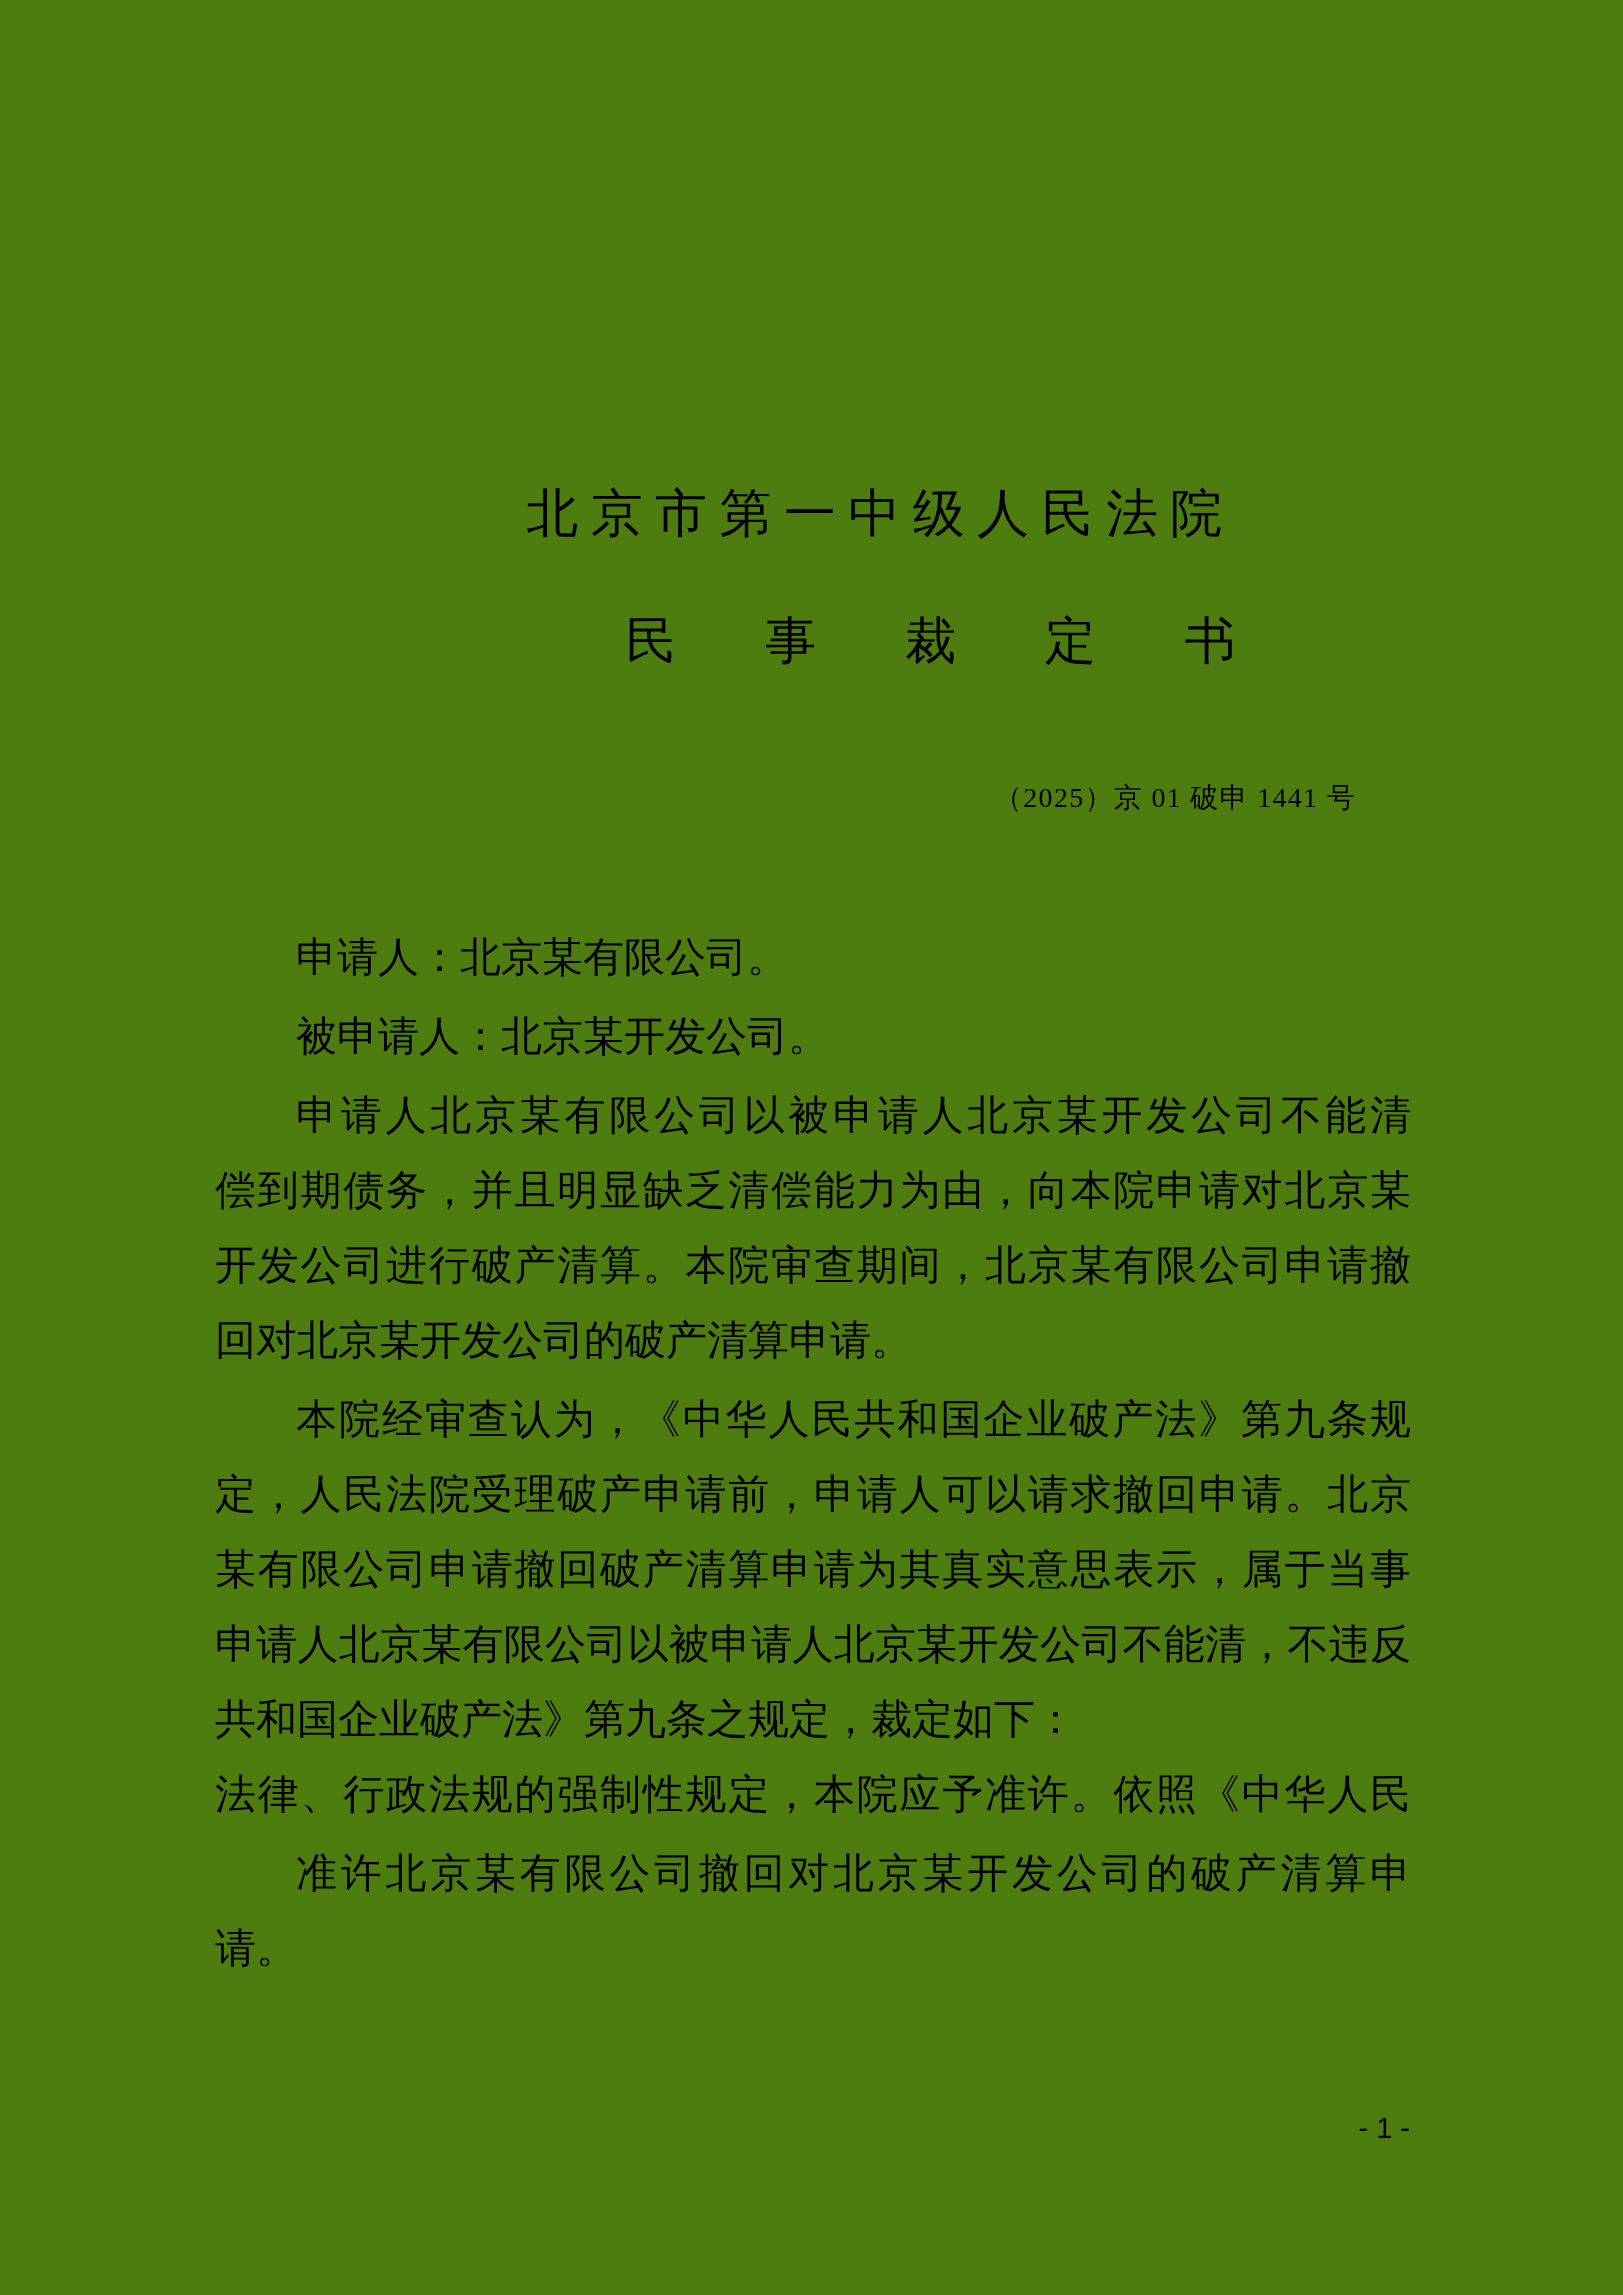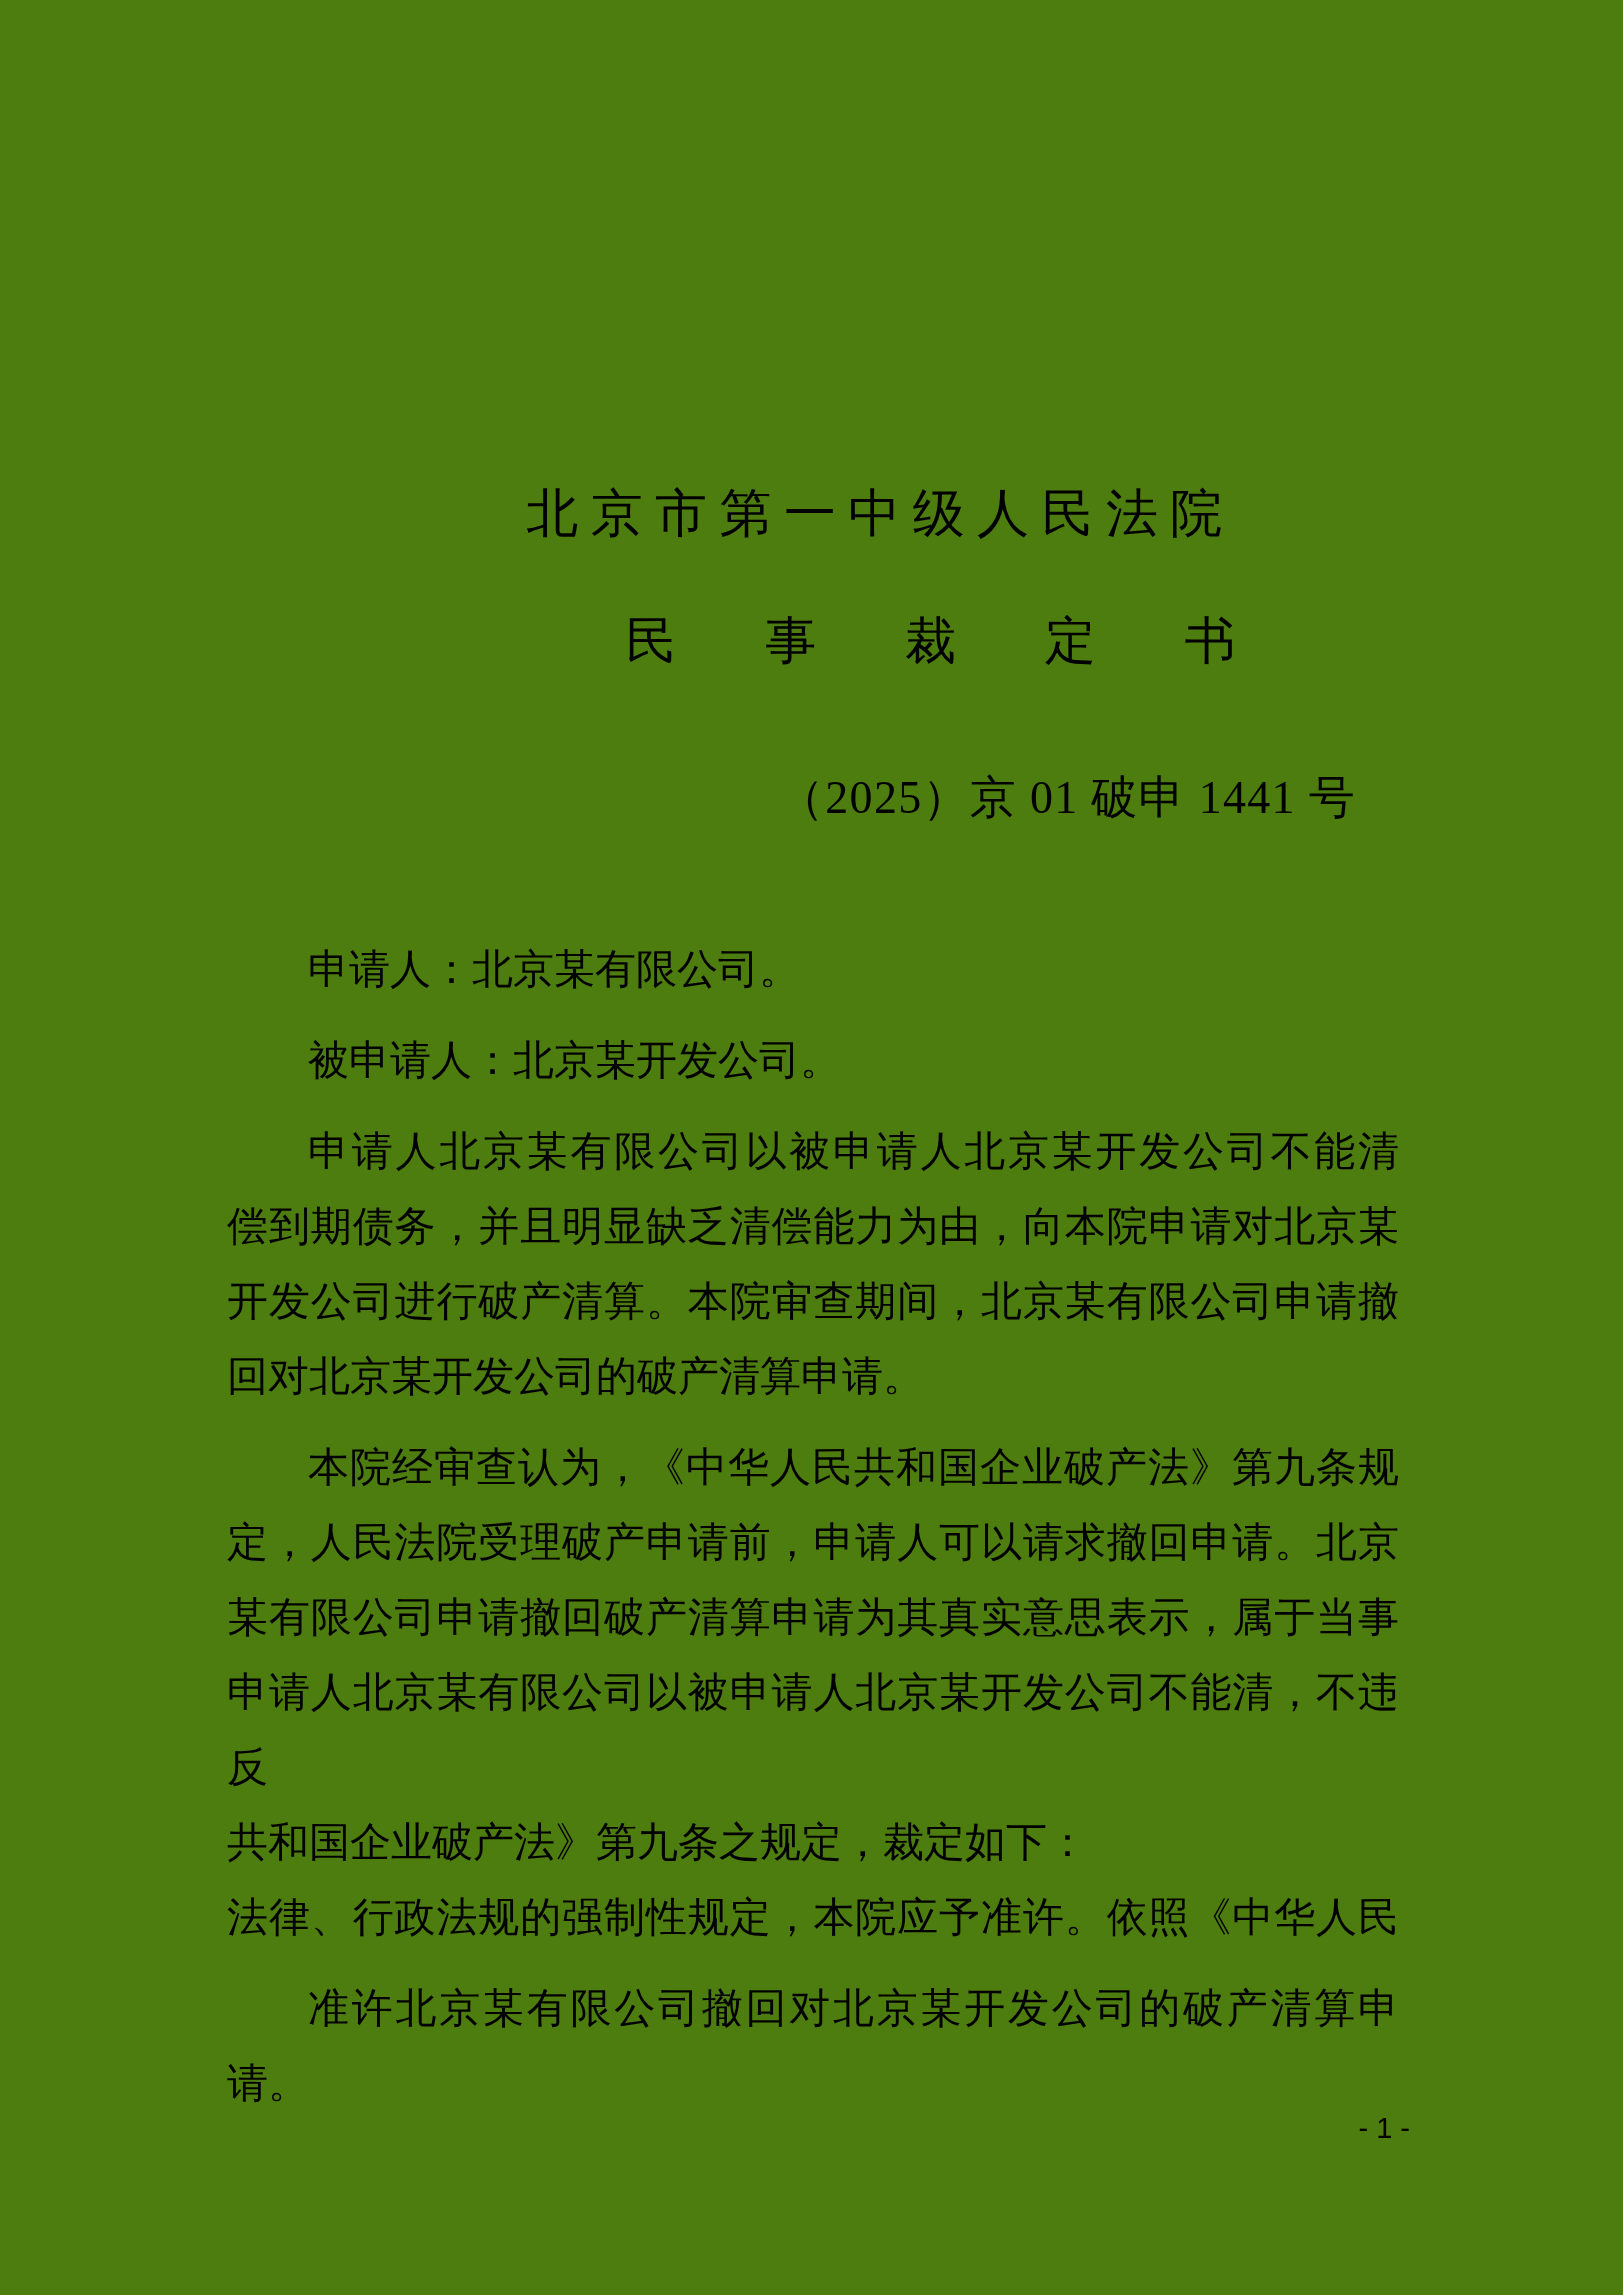--- a/index.html
+++ b/index.html
@@ -37,36 +37,36 @@
     font-size: 51px;
     line-height: 98px;
     letter-spacing: 38px;
     font-weight: 400;
     margin-left: 40px;
   }
   .case-number {
     position: absolute;
     top: 772px;
     right: 267px;
-    font-size: 46px;
+    font-size: 28px;
     line-height: 52px;
     letter-spacing: 1.3px;
     white-space: nowrap;
     text-align: center;
   }
   .body-text {
     position: absolute;
     top: 916px;
     left: 211px;
     width: 1204px;
     font-size: 41px;
     line-height: 75px;
   }
   .paragraph {
-    margin: 16px;
+    margin: 4px;
   }
   .line {
     text-align: justify;
     text-align-last: left;
   }
   .line.full {
     text-align-last: justify;
   }
   .line.first {
     text-indent: 81px;

